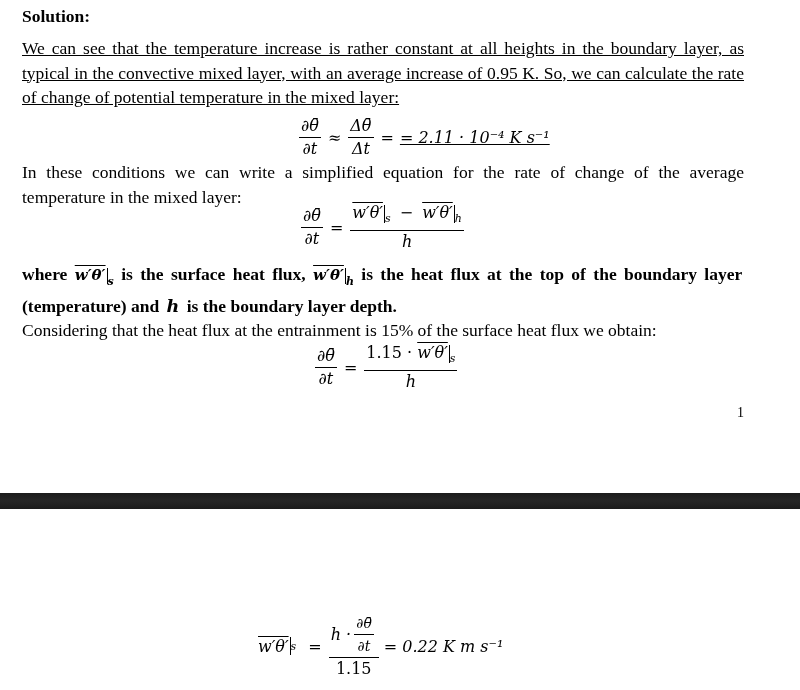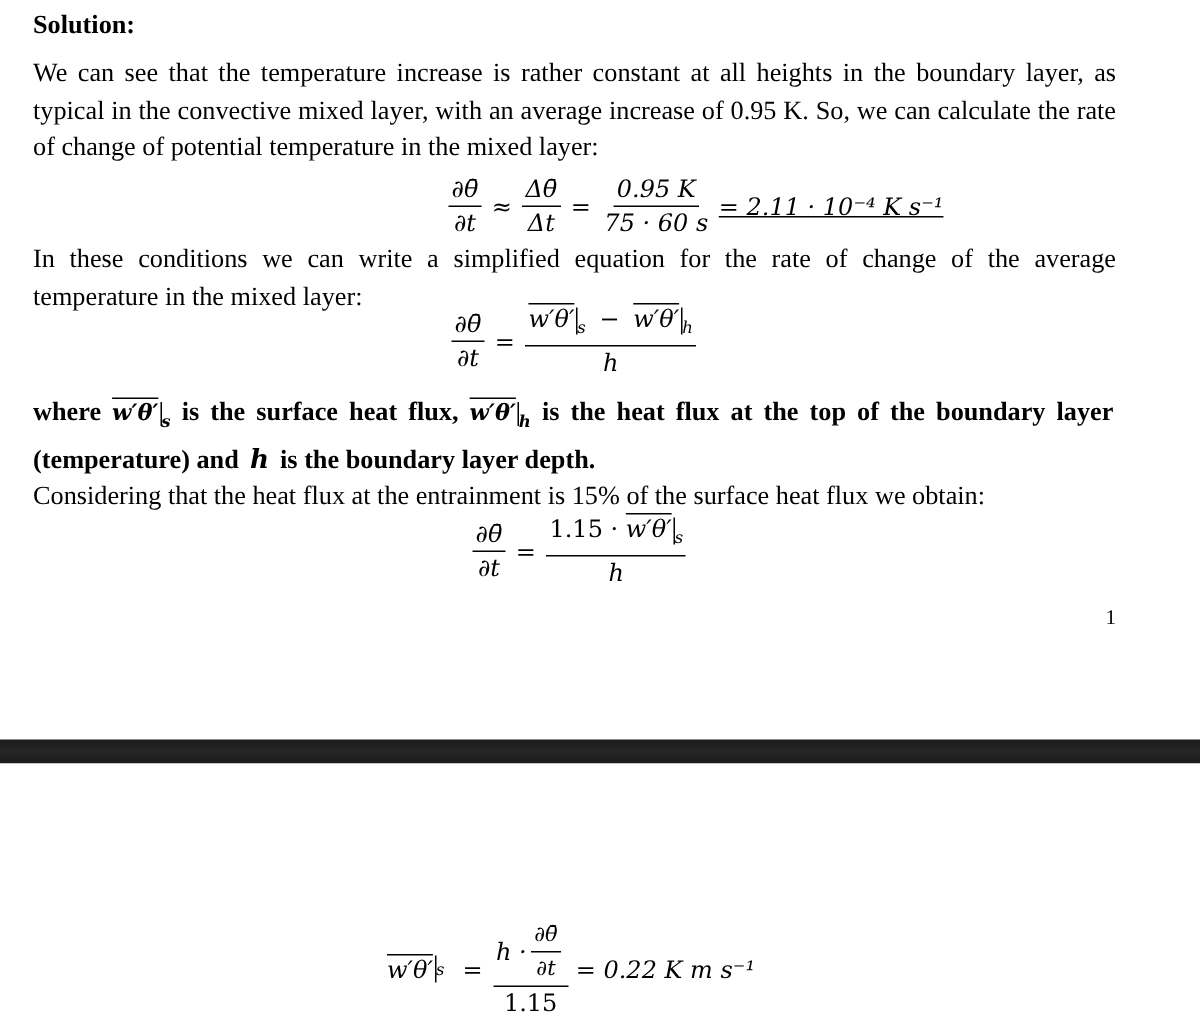--- a/index.html
+++ b/index.html
@@ -30,37 +30,33 @@
   .bar { display: inline-block; border-right: 1.5px solid #000; height: 18px; vertical-align: middle; margin-left: 1px; }
   sub { font-size: 11px; }
   .inlineflux { font-family: "DejaVu Serif", serif; font-style: italic; font-size: 15px; text-decoration: overline; }
   .pgnum { position: absolute; left: 737px; top: 405px; font-size: 14px; }
 </style>
 </head>
 <body>
 
 <div class="page1">
   <p class="title">Solution:</p>
-  <p class="txt" style="top:36px;">We can see that the temperature increase is rather constant at all heights in the boundary layer, as typical in the convective mixed layer, with an average increase of 0.95 K. So, we can calculate the rate of change of potential temperature in the mixed layer:</p>
+  <p class="txt" style="top:36px;text-decoration:underline;">We can see that the temperature increase is rather constant at all heights in the boundary layer, as typical in the convective mixed layer, with an average increase of 0.95 K. So, we can calculate the rate of change of potential temperature in the mixed layer:</p>
 
   <div class="eq math" style="left:296px; top:116px;">
     <span class="frac">
         <span class="num">∂θ̄</span>
         <span class="den">∂t</span>
       </span>
     <span class="op">≈</span>
     <span class="frac">
         <span class="num">Δθ̄</span>
         <span class="den">Δt</span>
       </span>
     <span class="op">=</span>
-    <span class="frac">
-        <span class="num">0.95 K</span>
-        <span class="den">75 · 60 s</span>
-      </span>
     <span style="margin-left:2px;text-decoration:underline;">= 2.11 · 10⁻⁴ K s⁻¹</span>
   </div>
 
   <p class="txt" style="top:160px;">In these conditions we can write a simplified equation for the rate of change of the average temperature in the mixed layer:</p>
 
   <div class="eq math" style="left:298px; top:203px;">
     <span class="frac">
         <span class="num">∂θ̄</span>
         <span class="den">∂t</span>
       </span>

